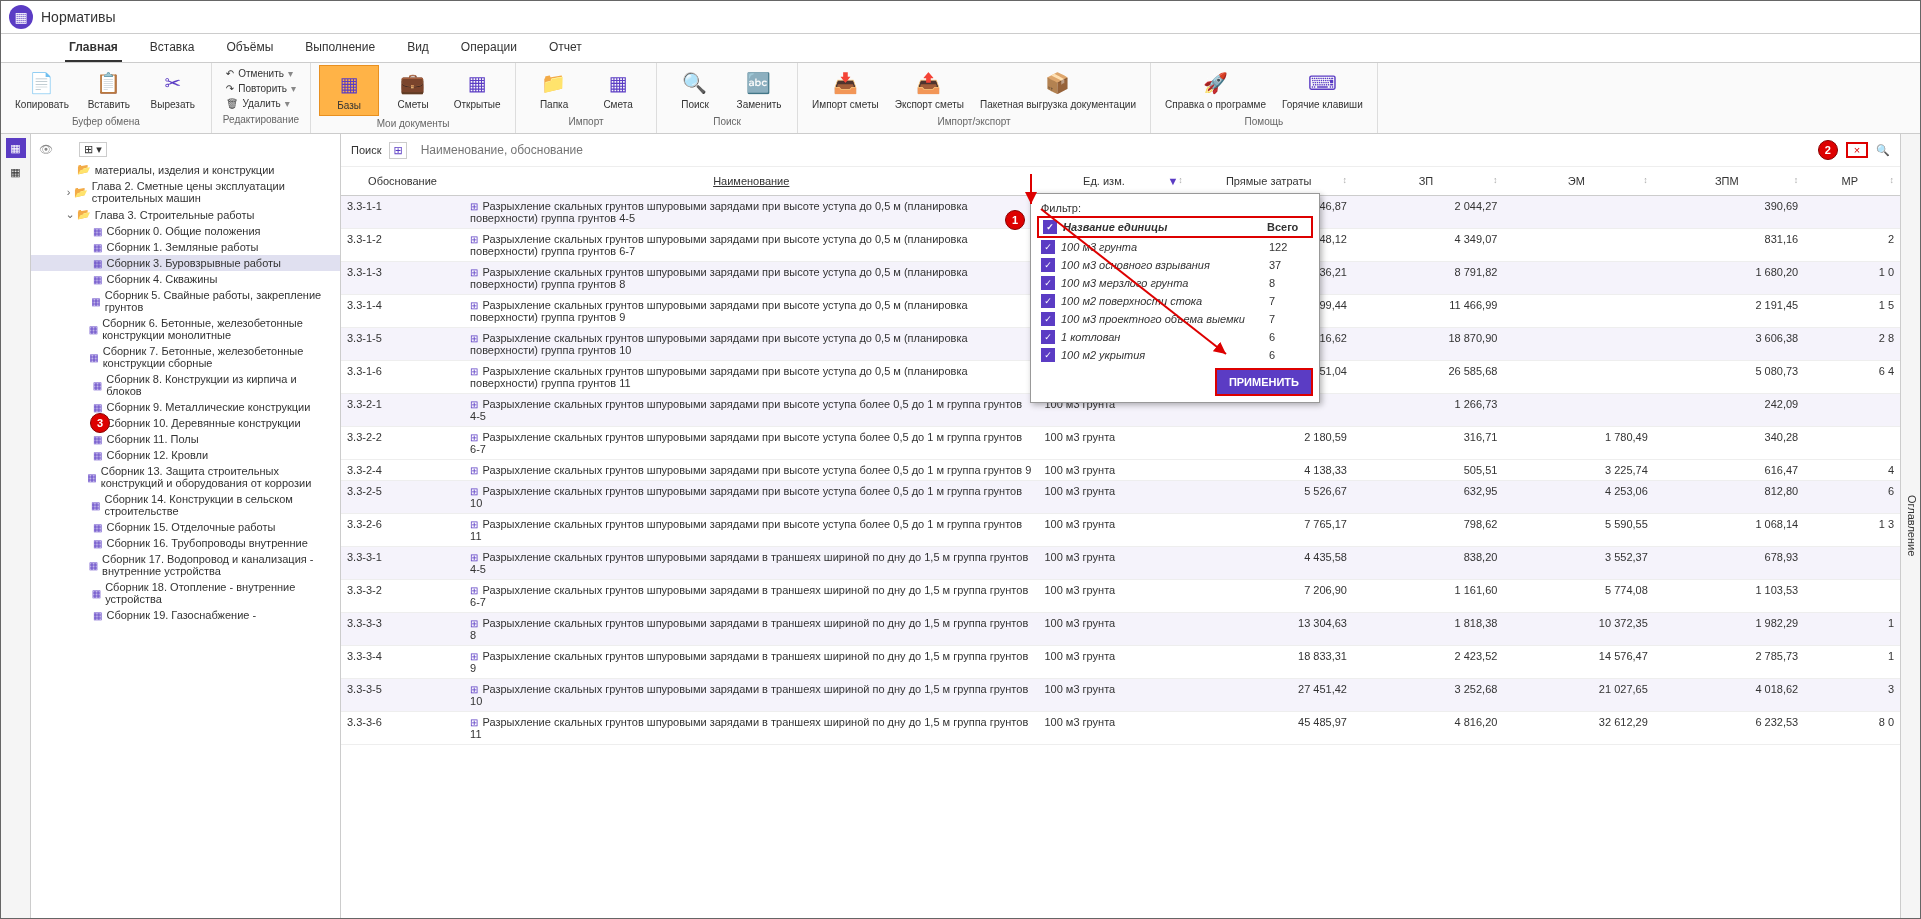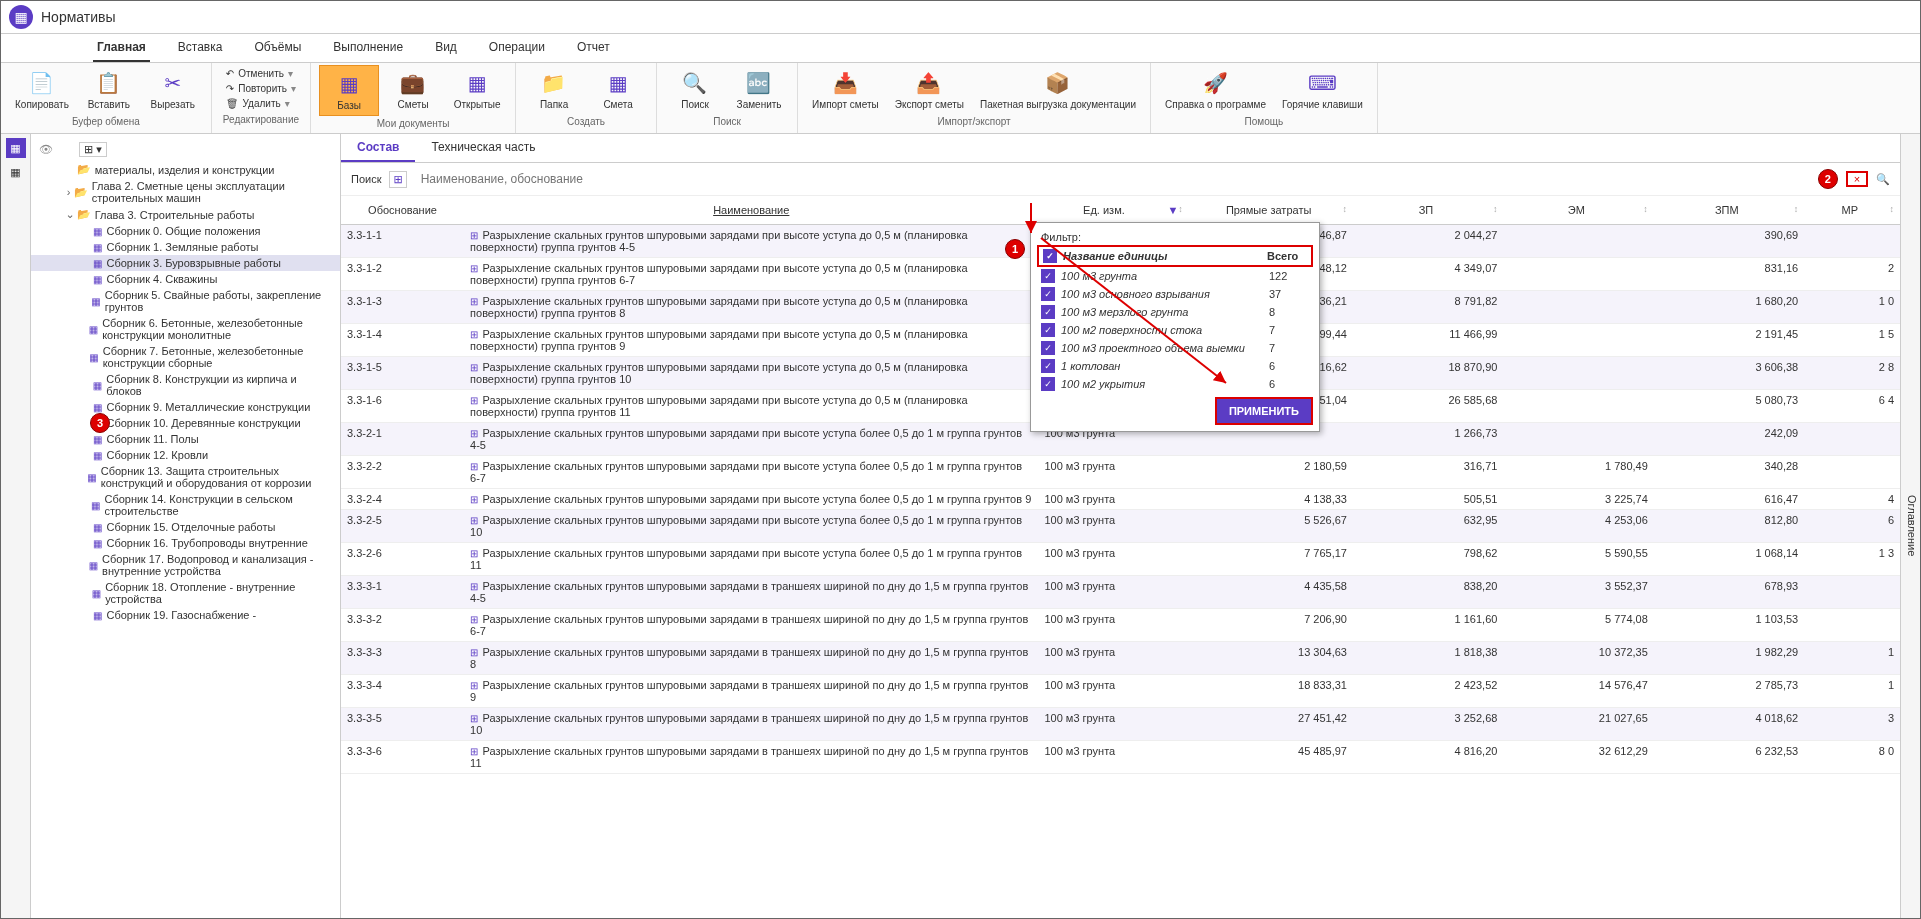--- a/index.html
+++ b/index.html
@@ -5,21 +5,21 @@
 * { margin: 0; padding: 0; box-sizing: border-box; font-family: Arial, sans-serif; }
 body { font-size: 11px; background: #fff; color: #333; overflow: hidden; }
 .app { width: 1921px; height: 919px; display: flex; flex-direction: column; border: 1px solid #666; }
 
 
 .titlebar { display: flex; align-items: center; padding: 4px 8px; border-bottom: 1px solid #ccc; }
 .app-icon { width: 24px; height: 24px; background: #5b3cc4; border-radius: 50%; margin-right: 8px; display: flex; align-items: center; justify-content: center; color: #fff; font-size: 14px; }
 .app-title { font-size: 14px; }
 
 
-.menubar { display: flex; padding: 0 92px; gap: 24px; border-bottom: 1px solid #ccc; }
+.menubar { display: flex; padding: 0 64px; gap: 24px; border-bottom: 1px solid #ccc; }
 .menu-item { padding: 6px 4px; cursor: pointer; font-size: 12px; }
 .menu-item.active { font-weight: bold; border-bottom: 2px solid #333; }
 
 
 .ribbon { display: flex; border-bottom: 1px solid #ccc; background: #fafafa; }
 .ribbon-group { display: flex; flex-direction: column; align-items: center; padding: 2px 8px; border-right: 1px solid #ddd; }
 .ribbon-group-items { display: flex; gap: 4px; align-items: flex-start; }
 .ribbon-btn { display: flex; flex-direction: column; align-items: center; padding: 4px 6px; cursor: pointer; min-width: 40px; }
 .ribbon-btn.wide { min-width: 60px; }
 .ribbon-btn.active { background: #ffb347; border: 1px solid #e89020; }
@@ -163,21 +163,21 @@
         <div class="ribbon-group-items">
           <div class="ribbon-btn wide">
             <div class="ico">📁</div>
             <div class="lbl">Папка</div>
           </div>
           <div class="ribbon-btn wide">
             <div class="ico">▦</div>
             <div class="lbl">Смета</div>
           </div>
         </div>
-        <div class="ribbon-group-label">Создать</div>
+        <div class="ribbon-group-label">Импорт</div>
       </div>
       <div class="ribbon-group">
         <div class="ribbon-group-items">
           <div class="ribbon-btn wide">
             <div class="ico">🔍</div>
             <div class="lbl">Поиск</div>
           </div>
           <div class="ribbon-btn wide">
             <div class="ico">🔤</div>
             <div class="lbl">Заменить</div>
@@ -337,24 +337,20 @@
           </div>
           <div class="tree-node indent-3">
             <span class="tog"></span>
             <span class="doc-ico">▦</span>
             <span>Сборник 19. Газоснабжение -</span>
           </div>
         </div>
     </div>
 
     <div class="content">
-      <div class="tabs-row" id="tabs">
-          <div class="tab active">Состав</div>
-          <div class="tab">Техническая часть</div>
-        </div>
       <div class="search-row">
         <span>Поиск</span>
         <span style="border:1px solid #ccc;padding:1px 3px;color:#5b3cc4;">⊞</span>
         <div class="sb">
             <input placeholder="Наименование, обоснование" style="">
           </div>
         <div class="annot" style="position:relative;">2</div>
         <span class="clear">×</span>
         <span class="mag">🔍</span>
       </div>

